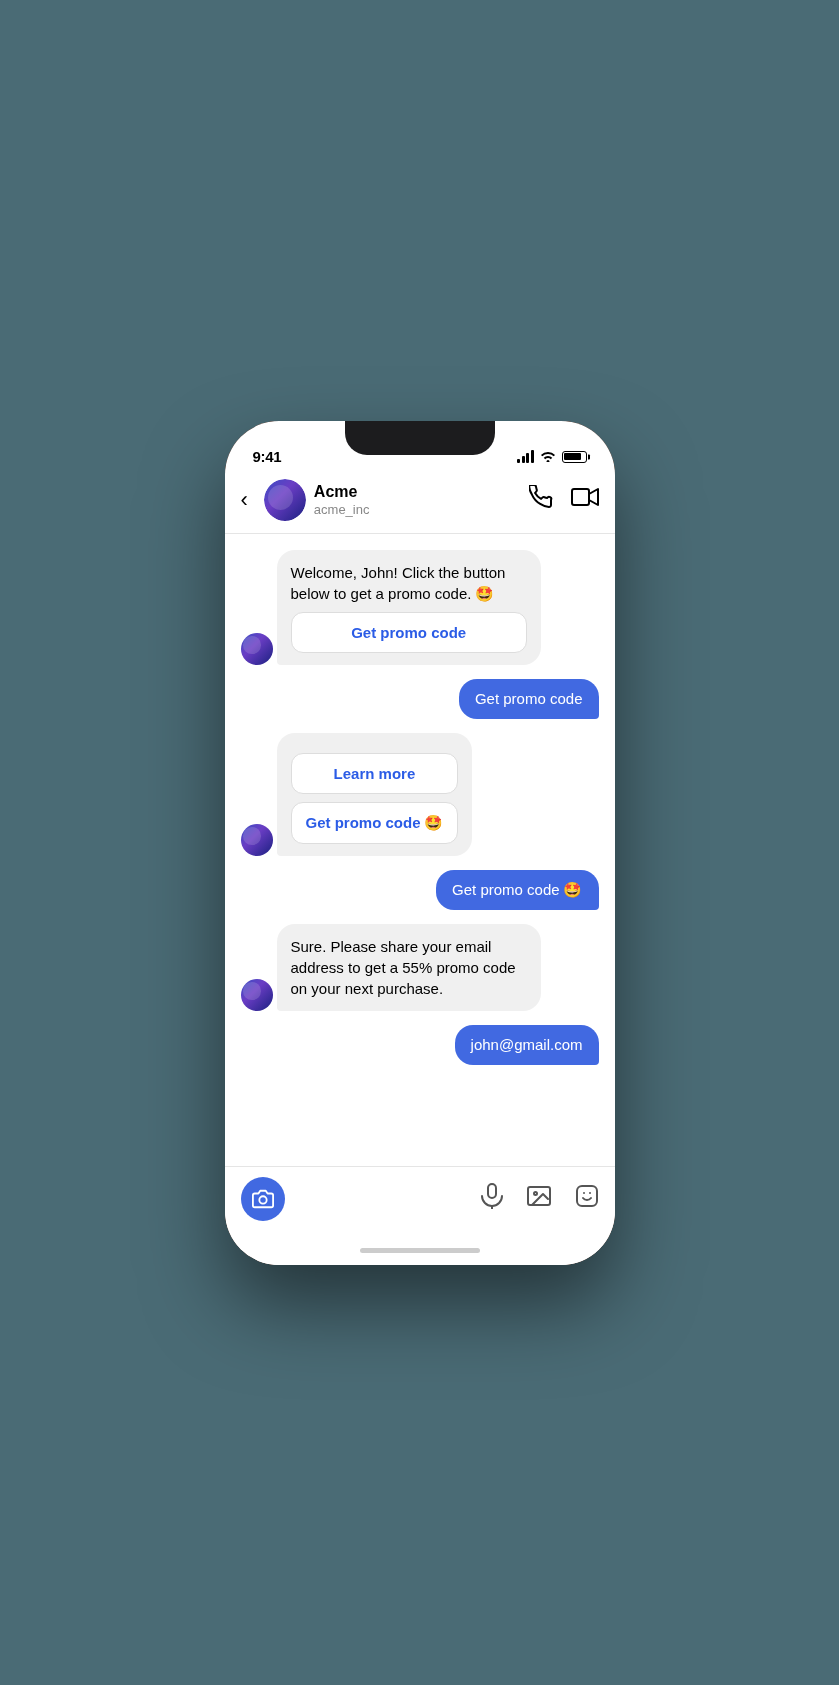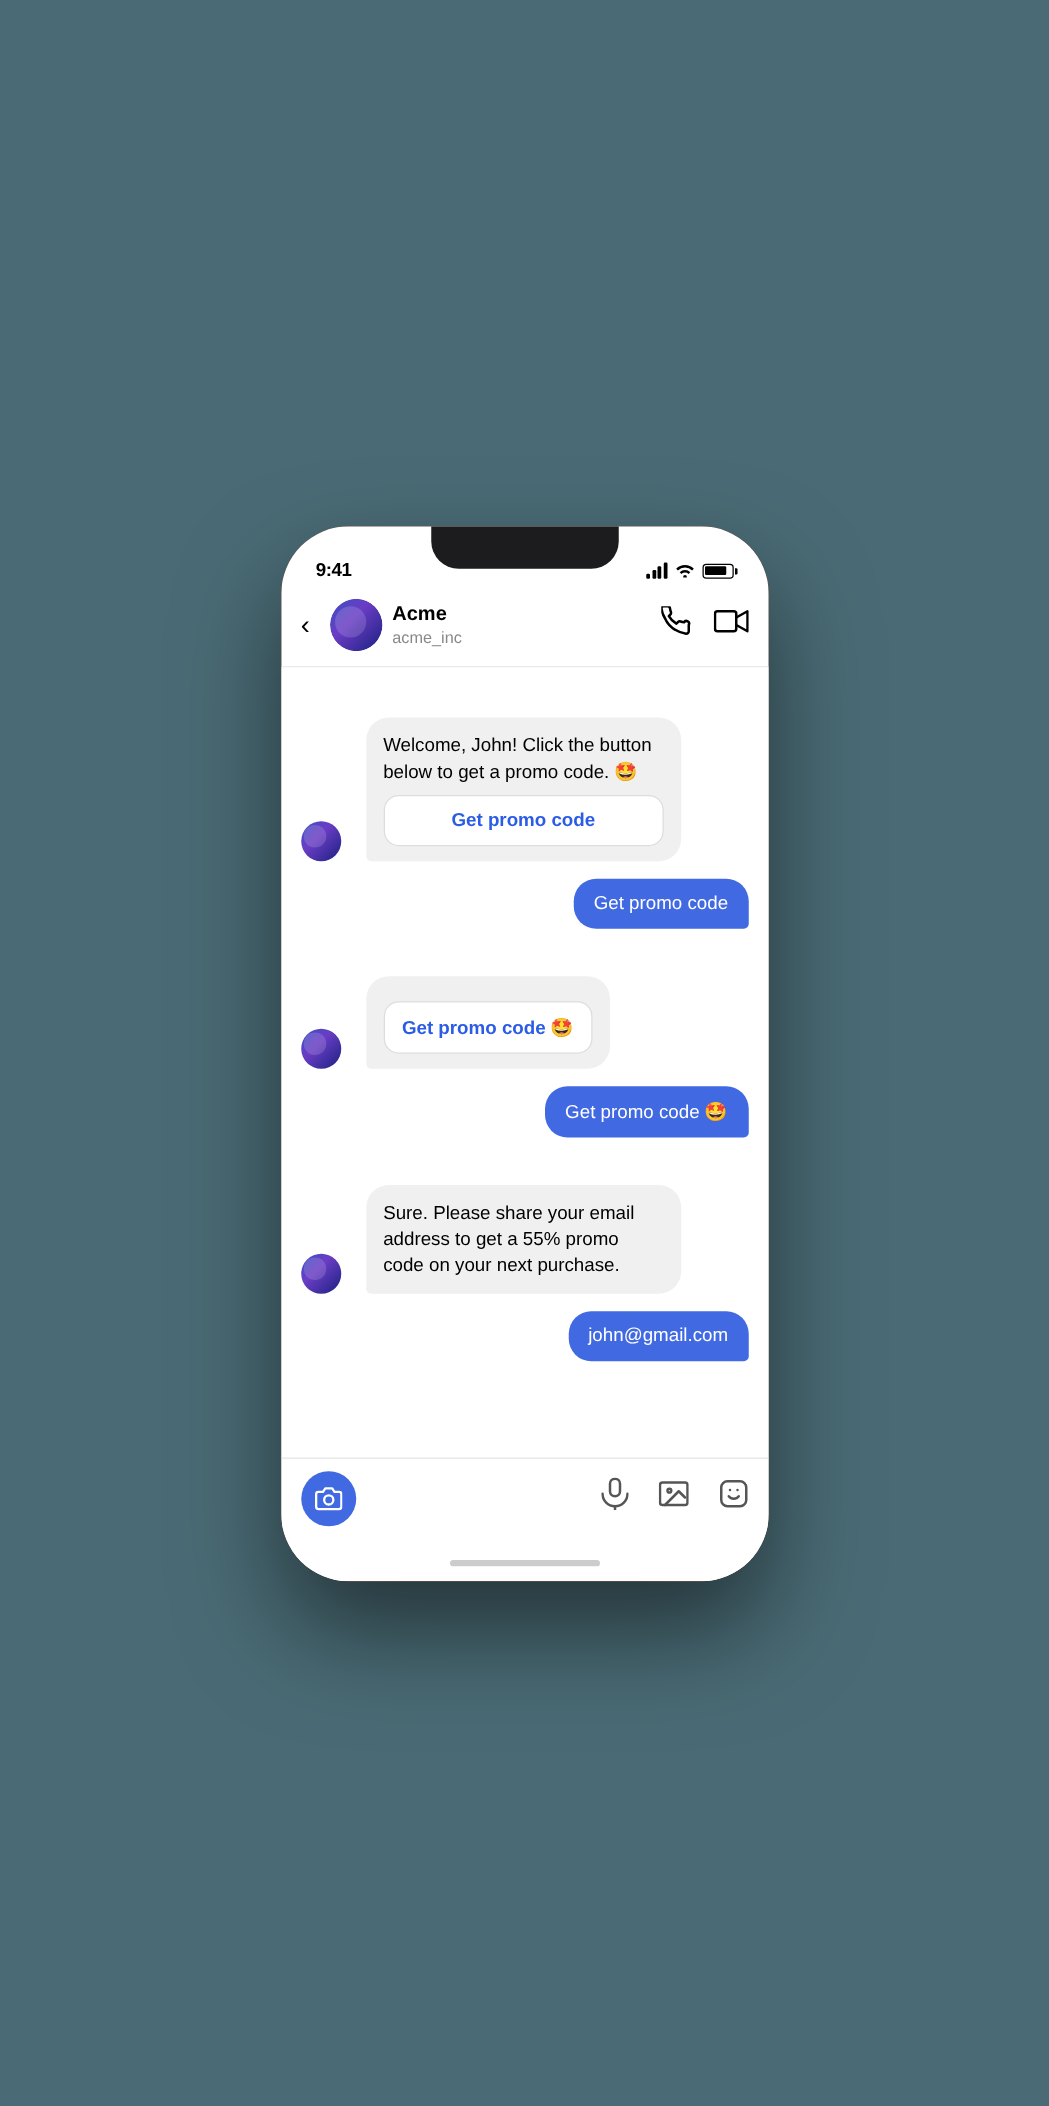--- a/index.html
+++ b/index.html
@@ -203,23 +203,22 @@
       display: flex;
       flex-direction: column;
       gap: 14px;
       background: #fff;
     }
 
     
     .bot-message-group {
       display: flex;
       align-items: flex-end;
-      gap: 20px;
+      gap: 4px;
       max-width: 85%;
-      margin-top: 24px;
     }
 
     .bot-avatar {
       width: 32px;
       height: 32px;
       border-radius: 50%;
       flex-shrink: 0;
       background: linear-gradient(135deg, #3a4fc4 0%, #6a3dc4 40%, #1a2080 100%);
       position: relative;
       overflow: hidden;
@@ -406,20 +405,21 @@
 
       <div class="user-message-group">
         <div class="user-bubble">
           <span class="user-bubble-text">Get promo code</span>
         </div>
       </div>
 
       <div class="bot-message-group">
         <div class="bot-avatar"></div>
         <div class="bot-bubble">
+          <button class="quick-reply-btn">Learn more</button>
           <button class="quick-reply-btn">Get promo code 🤩</button>
         </div>
       </div>
 
       <div class="user-message-group">
         <div class="user-bubble">
           <span class="user-bubble-text">Get promo code 🤩</span>
         </div>
       </div>
 

